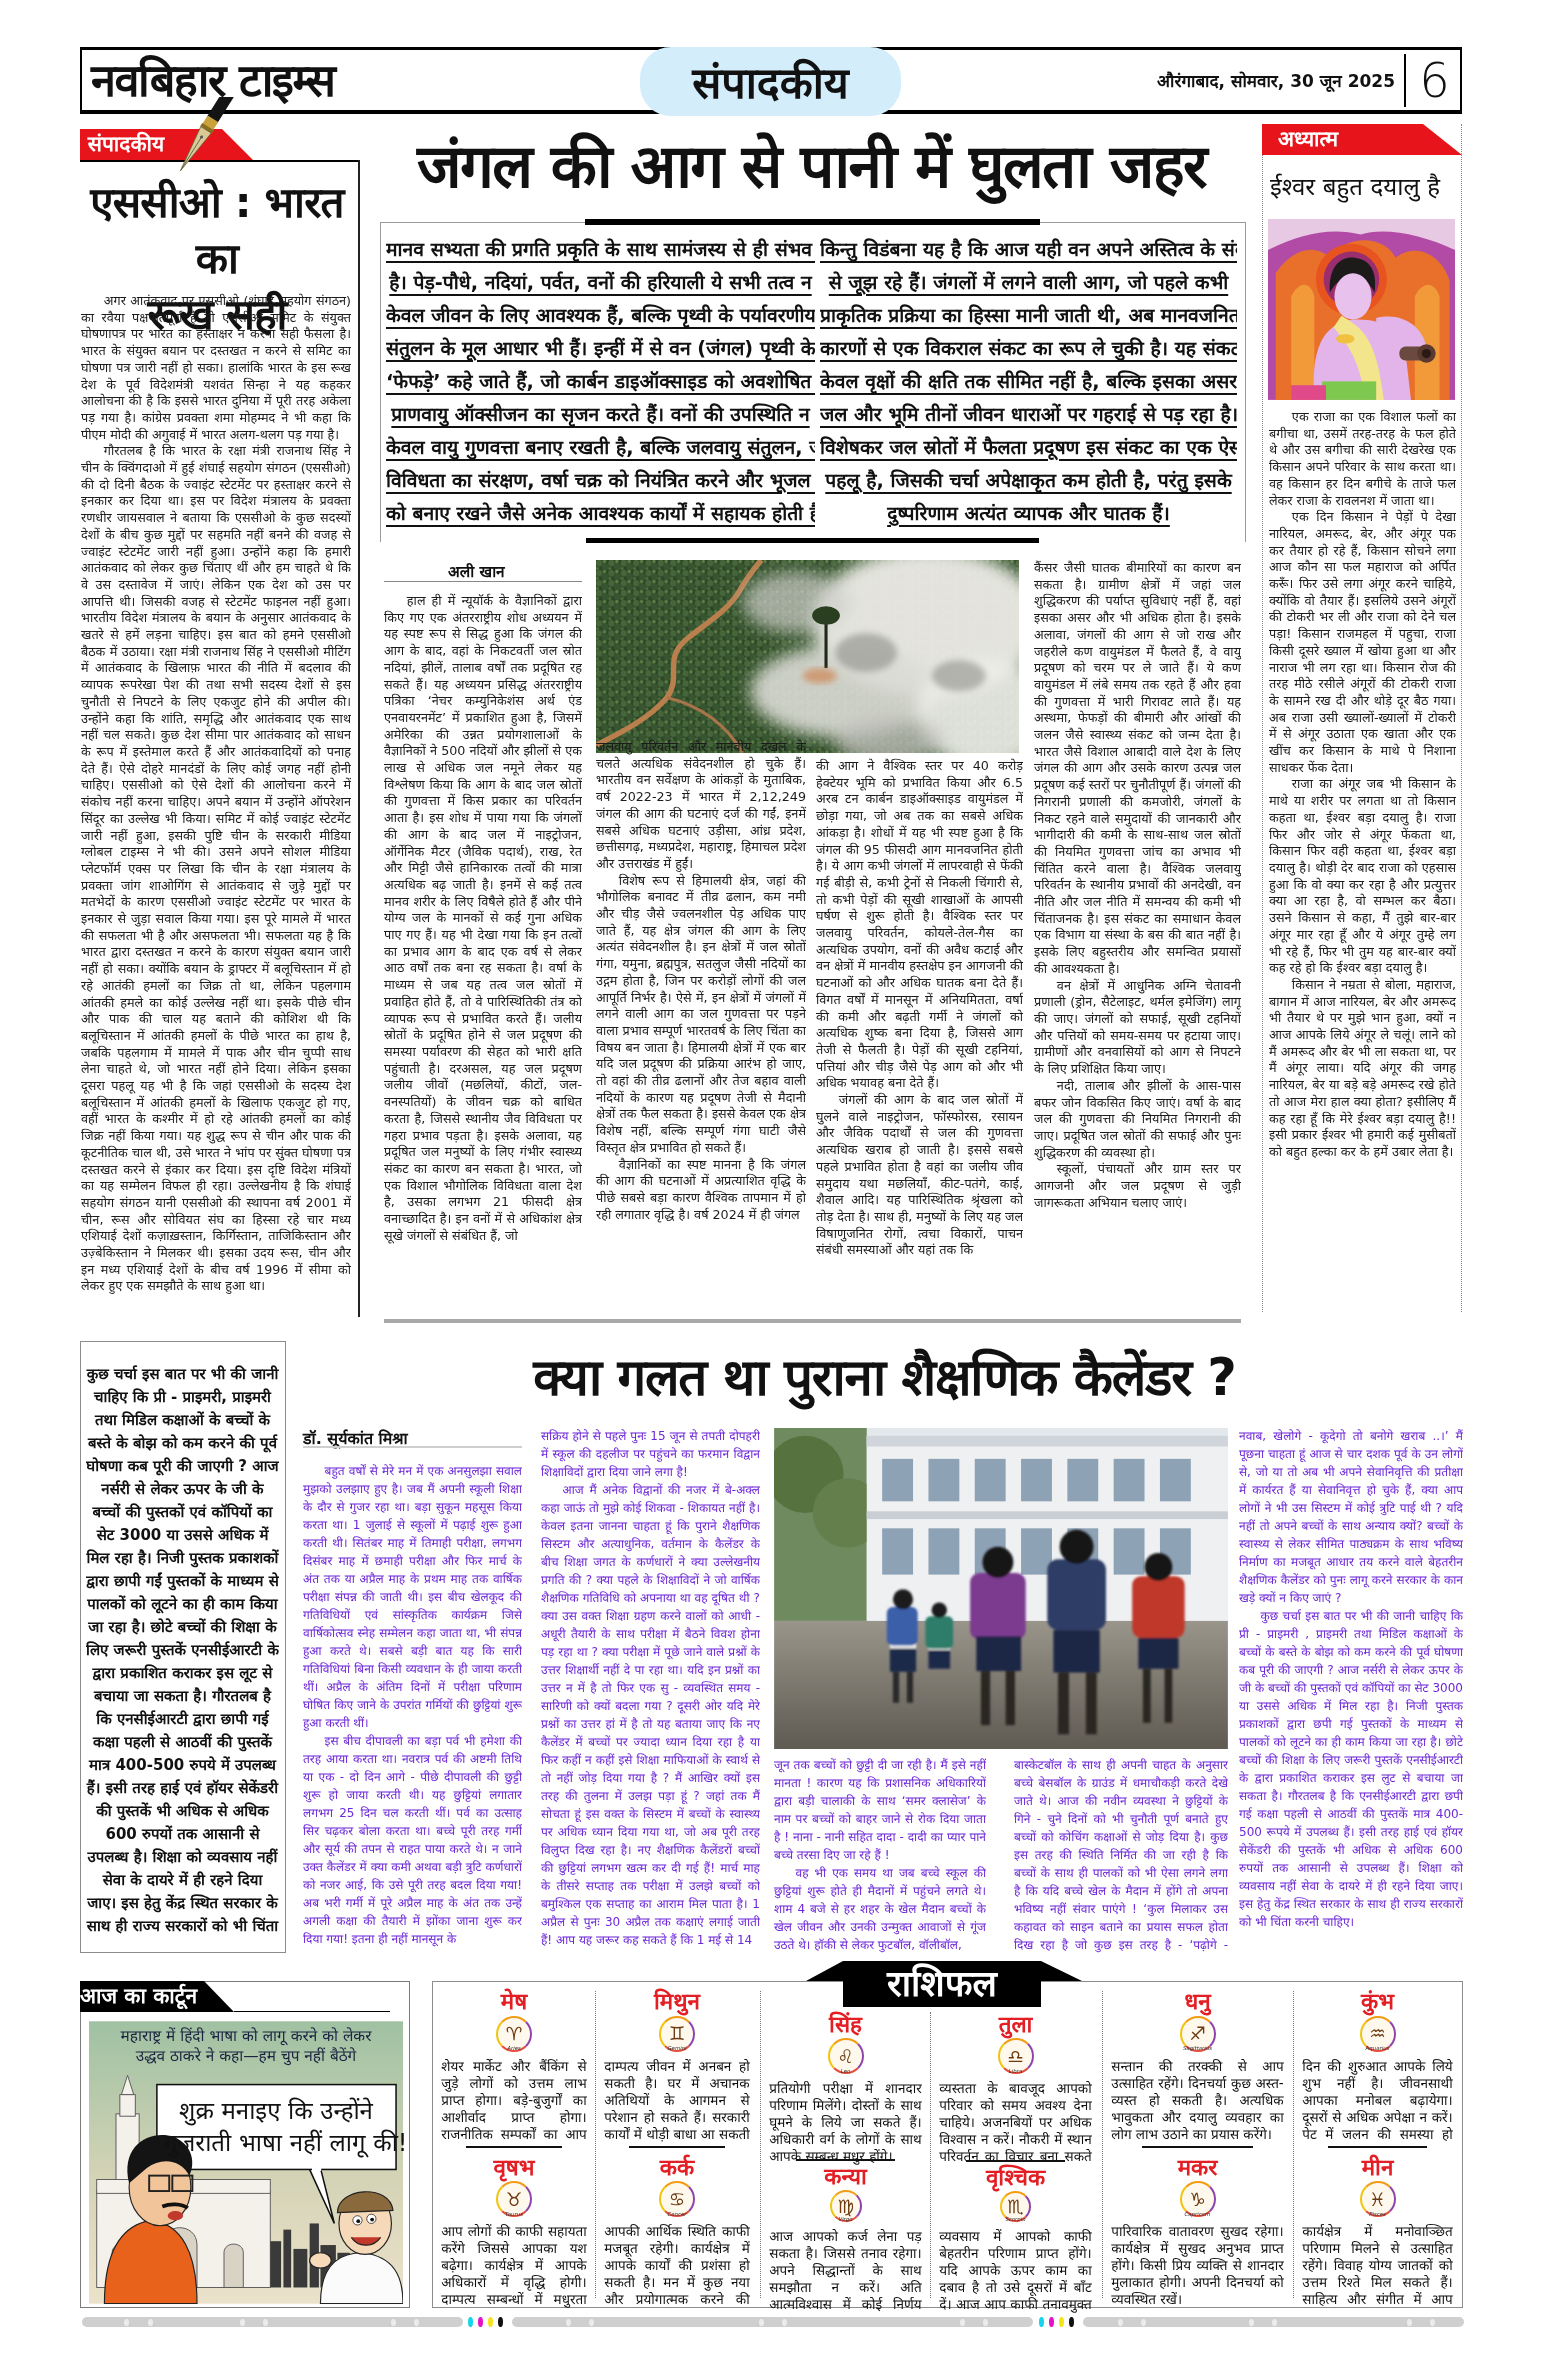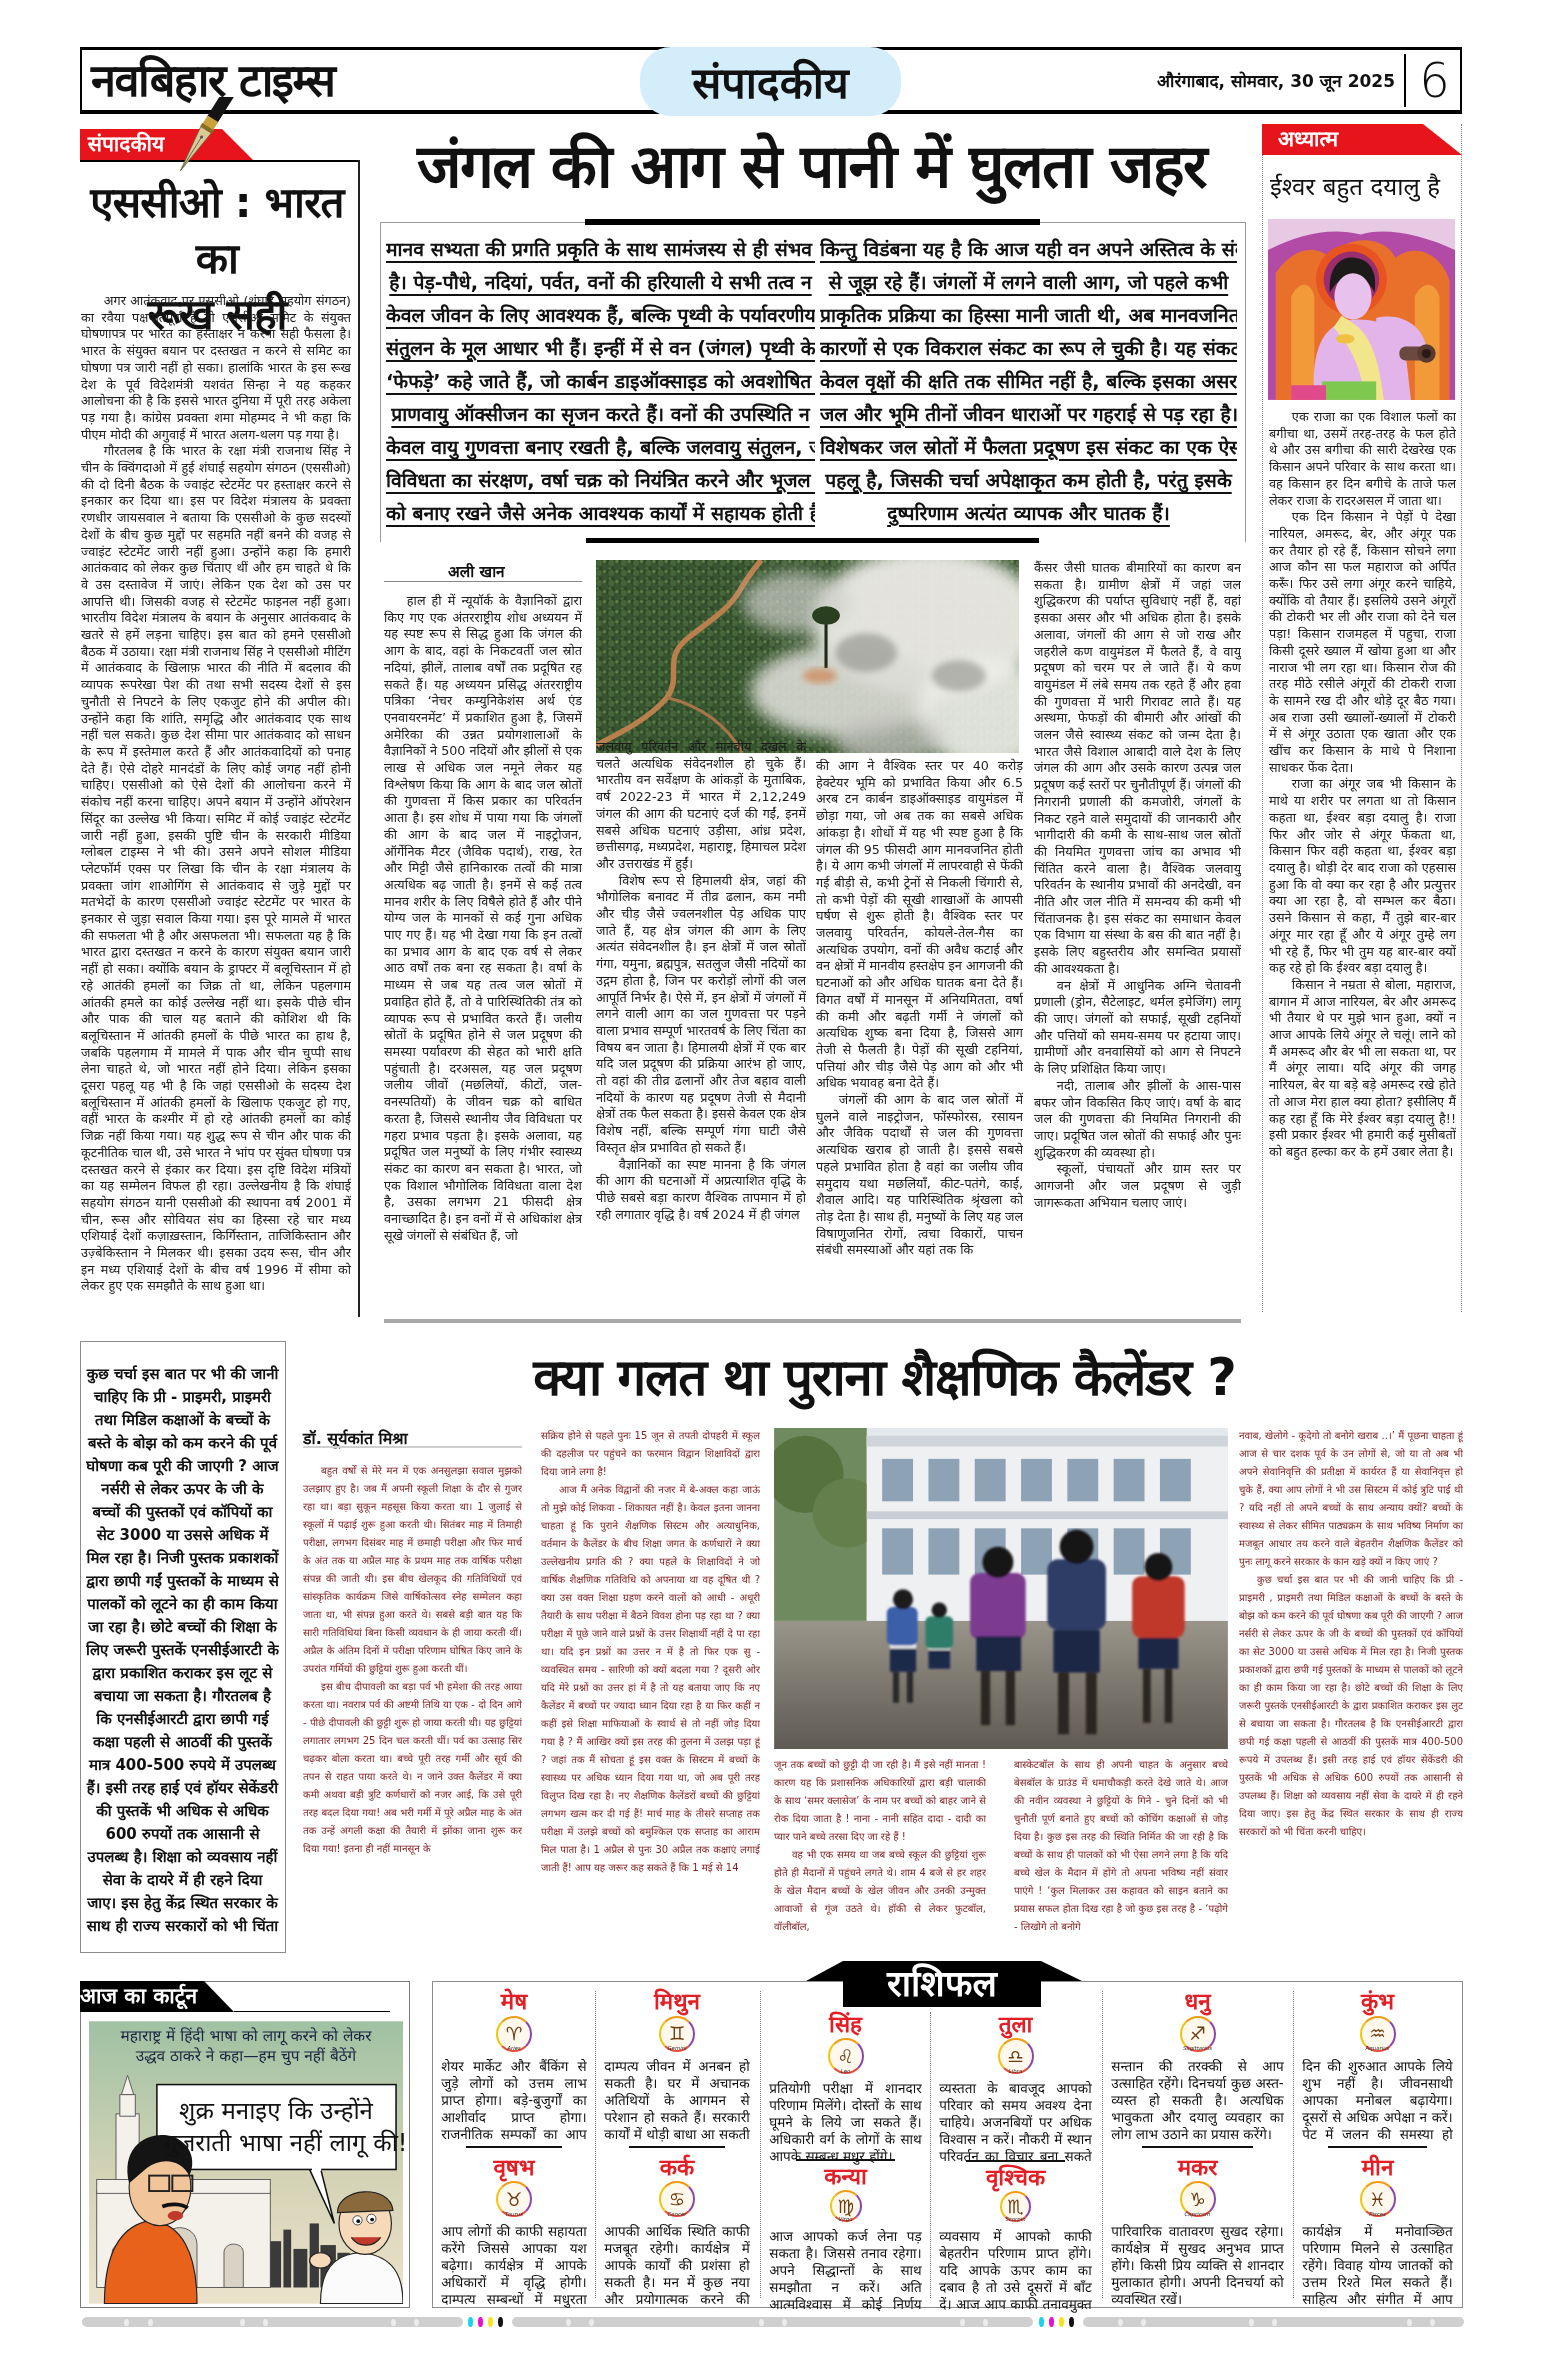--- a/index.html
+++ b/index.html
@@ -3,21 +3,21 @@
 <meta charset="utf-8">
 <style>
 *{box-sizing:border-box;margin:0;padding:0}
 :root{--accent-red:#e8141c;--rashi-red:#e31e24;--pill-blue:#d3edfa;--rule-gray:#9a9a9a;--ink:#111}
 html,body{width:1544px;height:2377px;background:#fff}
 body{position:relative;overflow:hidden;font-family:"DejaVu Sans",sans-serif;color:var(--ink)}
 .abs{position:absolute}
 .bt{font-size:12.7px;line-height:16.7px;text-align:justify;overflow:hidden;color:#1b1b1b}
 .bt p{text-indent:1.8em}
 .bt p:first-child.noind{text-indent:0}
-.bt2{font-size:10px;line-height:18px;text-align:justify;overflow:hidden;color:#7f1d1d}
+.bt2{font-size:12px;line-height:18px;text-align:justify;overflow:hidden;color:#6d28d9}
 .bt2 p{text-indent:1.8em}
 .noind{text-indent:0!important}
 
 
 #masthead{left:80px;top:47px;width:1382px;height:67px;border-top:3.9px solid #000;border-bottom:4.6px solid #000;border-left:2.3px solid #000;border-right:2.3px solid #000}
 .mast-title{left:91px;top:51px;font-size:45px;font-weight:bold;letter-spacing:-1.5px;white-space:nowrap;line-height:59px}
 .mast-pill{left:640px;top:47px;width:261px;height:69px;background:var(--pill-blue);border-radius:31px;display:flex;align-items:center;justify-content:center;font-size:43px;font-weight:bold;z-index:2;white-space:nowrap}
 .mast-date{left:1143px;top:69px;width:252px;text-align:right;font-size:17px;font-weight:bold;white-space:nowrap}
 .mast-divider{left:1404px;top:54px;width:1.5px;height:53px;background:#000}
 .mast-page{left:1410px;top:51px;width:49px;text-align:center;font-size:48px;font-weight:200;line-height:59px}
@@ -234,21 +234,21 @@
     <path d="M140 128 C175 120 200 140 205 165 L175 170 C170 150 160 140 140 140 Z" fill="#e2b4ea"></path>
     <rect x="170" y="165" width="40" height="18" rx="8" fill="#6a4a40"></rect>
     <circle cx="205" cy="174" r="12" fill="#5a3a30"></circle>
     <circle cx="205" cy="174" r="6" fill="#2a1a15"></circle>
     <ellipse cx="100" cy="155" rx="12" ry="6" fill="#f0c040"></ellipse>
     <rect x="70" y="210" width="70" height="24" fill="#7ec850"></rect>
     <rect x="30" y="215" width="45" height="19" fill="#e04a8a"></rect>
   </svg>
 </div>
 <div id="sp-body" class="abs bt">
-  <p>एक राजा का एक विशाल फलों का बगीचा था, उसमें तरह-तरह के फल होते थे और उस बगीचा की सारी देखरेख एक किसान अपने परिवार के साथ करता था। वह किसान हर दिन बगीचे के ताजे फल लेकर राजा के रादरअसल में जाता था।</p>
+  <p>एक राजा का एक विशाल फलों का बगीचा था, उसमें तरह-तरह के फल होते थे और उस बगीचा की सारी देखरेख एक किसान अपने परिवार के साथ करता था। वह किसान हर दिन बगीचे के ताजे फल लेकर राजा के रावलनश में जाता था।</p>
   <p>एक दिन किसान ने पेड़ों पे देखा नारियल, अमरूद, बेर, और अंगूर पक कर तैयार हो रहे हैं, किसान सोचने लगा आज कौन सा फल महाराज को अर्पित करूँ। फिर उसे लगा अंगूर करने चाहिये, क्योंकि वो तैयार हैं। इसलिये उसने अंगूरों की टोकरी भर ली और राजा को देने चल पड़ा! किसान राजमहल में पहुचा, राजा किसी दूसरे ख्याल में खोया हुआ था और नाराज भी लग रहा था। किसान रोज की तरह मीठे रसीले अंगूरों की टोकरी राजा के सामने रख दी और थोड़े दूर बैठ गया। अब राजा उसी ख्यालों-ख्यालों में टोकरी में से अंगूर उठाता एक खाता और एक खींच कर किसान के माथे पे निशाना साधकर फेंक देता।</p>
   <p>राजा का अंगूर जब भी किसान के माथे या शरीर पर लगता था तो किसान कहता था, ईश्वर बड़ा दयालु है। राजा फिर और जोर से अंगूर फेंकता था, किसान फिर वही कहता था, ईश्वर बड़ा दयालु है। थोड़ी देर बाद राजा को एहसास हुआ कि वो क्या कर रहा है और प्रत्युत्तर क्या आ रहा है, वो सम्भल कर बैठा। उसने किसान से कहा, मैं तुझे बार-बार अंगूर मार रहा हूँ और ये अंगूर तुम्हे लग भी रहे हैं, फिर भी तुम यह बार-बार क्यों कह रहे हो कि ईश्वर बड़ा दयालु है।</p>
   <p>किसान ने नम्रता से बोला, महाराज, बागान में आज नारियल, बेर और अमरूद भी तैयार थे पर मुझे भान हुआ, क्यों न आज आपके लिये अंगूर ले चलूं। लाने को मैं अमरूद और बेर भी ला सकता था, पर मैं अंगूर लाया। यदि अंगूर की जगह नारियल, बेर या बड़े बड़े अमरूद रखे होते तो आज मेरा हाल क्या होता? इसीलिए मैं कह रहा हूँ कि मेरे ईश्वर बड़ा दयालु है!! इसी प्रकार ईश्वर भी हमारी कई मुसीबतों को बहुत हल्का कर के हमें उबार लेता है।</p>
 </div>
 
 <div id="side-box" class="abs"></div>
 <div id="side-text" class="abs">कुछ चर्चा इस बात पर भी की जानी चाहिए कि प्री - प्राइमरी, प्राइमरी तथा मिडिल कक्षाओं के बच्चों के बस्ते के बोझ को कम करने की पूर्व घोषणा कब पूरी की जाएगी ? आज नर्सरी से लेकर ऊपर के जी के बच्चों की पुस्तकों एवं कॉपियों का सेट 3000 या उससे अधिक में मिल रहा है। निजी पुस्तक प्रकाशकों द्वारा छापी गईं पुस्तकों के माध्यम से पालकों को लूटने का ही काम किया जा रहा है। छोटे बच्चों की शिक्षा के लिए जरूरी पुस्तकें एनसीईआरटी के द्वारा प्रकाशित कराकर इस लूट से बचाया जा सकता है। गौरतलब है कि एनसीईआरटी द्वारा छापी गई कक्षा पहली से आठवीं की पुस्तकें मात्र 400-500 रुपये में उपलब्ध हैं। इसी तरह हाई एवं हॉयर सेकेंडरी की पुस्तकें भी अधिक से अधिक 600 रुपयों तक आसानी से उपलब्ध है। शिक्षा को व्यवसाय नहीं सेवा के दायरे में ही रहने दिया जाए। इस हेतु केंद्र स्थित सरकार के साथ ही राज्य सरकारों को भी चिंता करनी चाहिए।</div>
 
 <div id="edu-headline" class="abs">क्या गलत था पुराना शैक्षणिक कैलेंडर ?</div>
 <div id="byline-edu" class="abs">डॉ. सूर्यकांत मिश्रा</div>

